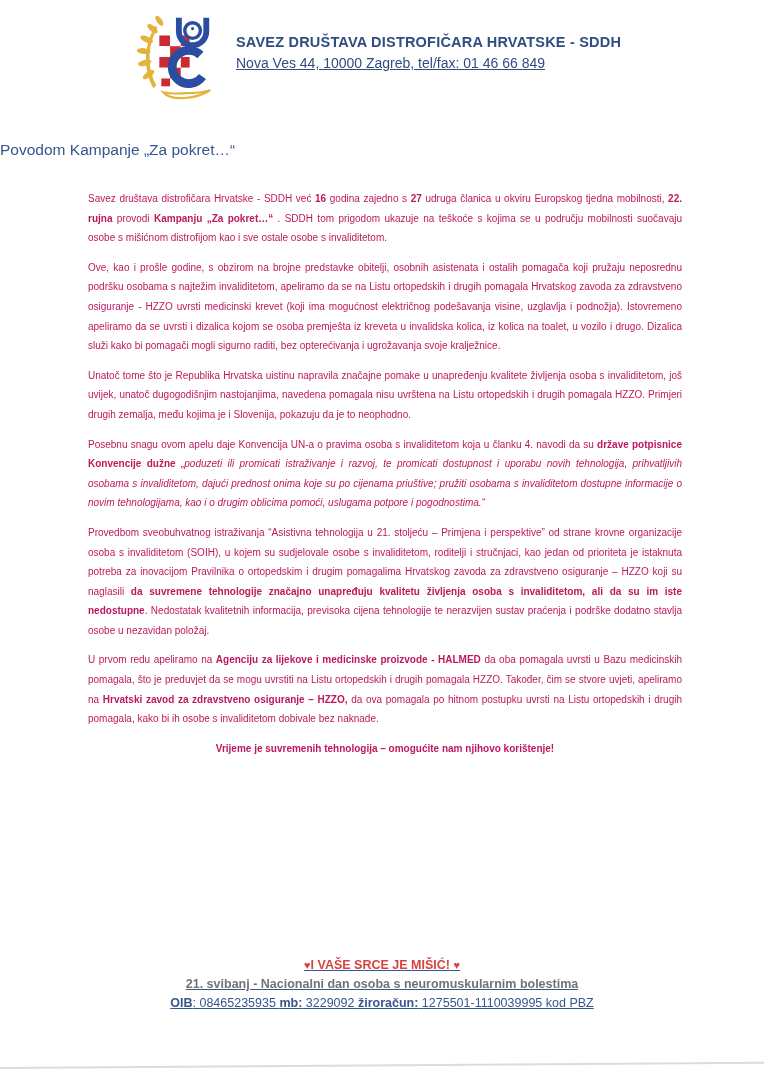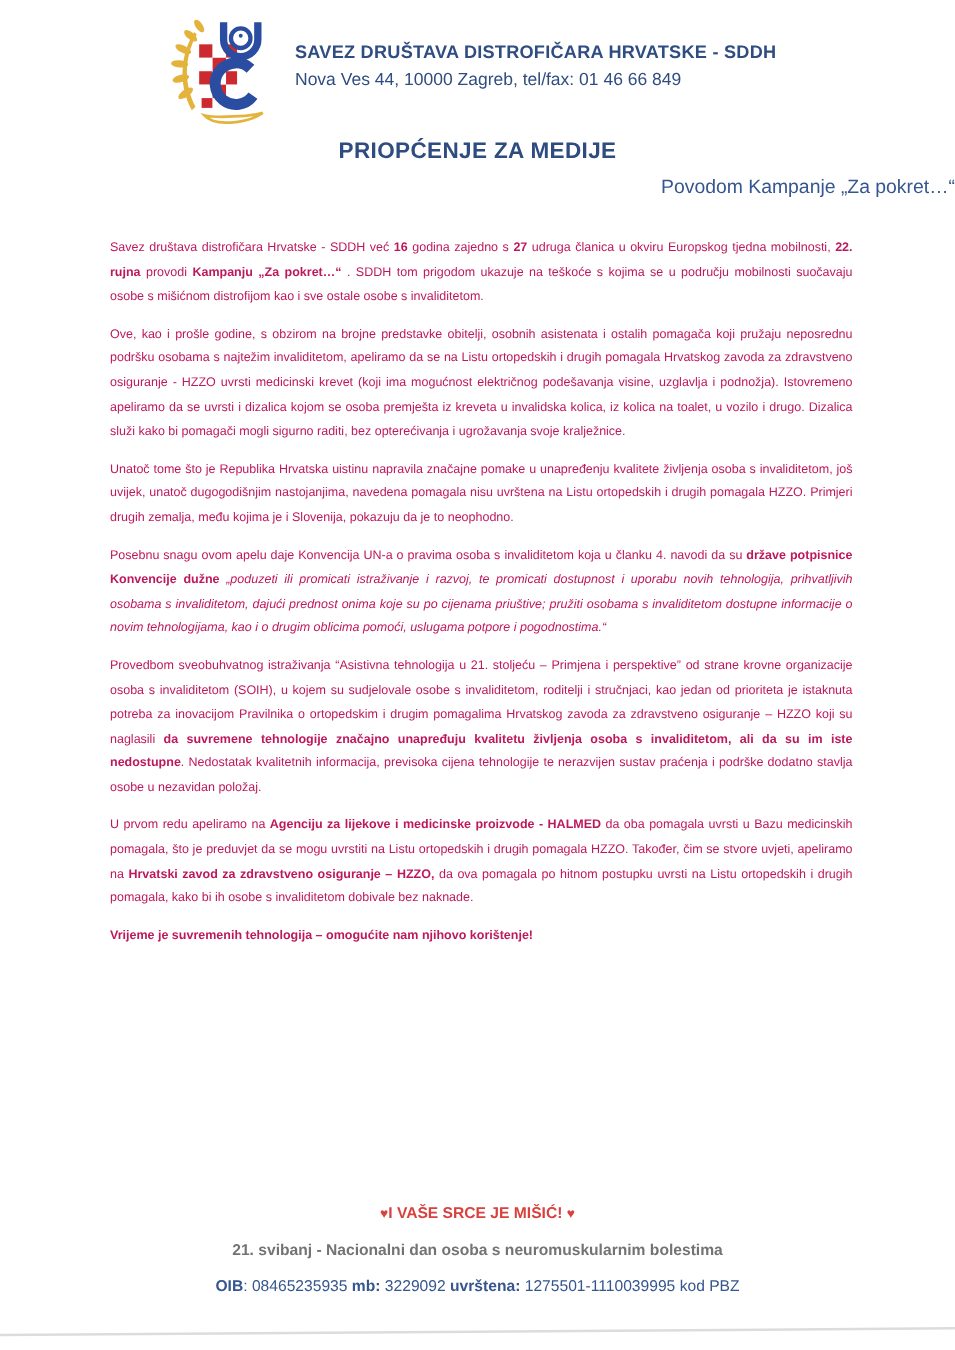--- a/index.html
+++ b/index.html
@@ -9,39 +9,39 @@
     background:#ffffff;
     font-family:"Liberation Sans",sans-serif;
     color:#35568e;
     overflow:hidden;
   }
   
   .header{position:absolute;top:12px;left:130px;display:flex;align-items:flex-start;}
   .logo{width:88px;height:88px;flex:0 0 88px;}
   .header-text{margin-left:18px;margin-top:20px;color:#2f4d80;}
   .org{font-weight:bold;font-size:14.5px;letter-spacing:.2px;line-height:21px;}
-  .addr{font-size:14px;line-height:21px;}
+  .addr{font-size:14px;line-height:21px;text-decoration:underline;}
   
   .title{position:absolute;top:110px;left:0;width:100%;text-align:center;
          font-size:18px;font-weight:bold;color:#2e4c80;letter-spacing:.3px;}
-  .subtitle{position:absolute;top:141px;left:0;width:100%;text-align:right;
+  .subtitle{position:absolute;top:141px;left:0;width:100%;text-align:left;
          font-size:15.5px;color:#35568e;}
   
   .body{position:absolute;top:189px;left:88px;width:594px;}
   .body p{
     margin:0 0 10px 0;
     font-size:10px;line-height:19.6px;
     text-align:justify;
     color:#be185d;
   }
-  .body p.no-justify{text-align:left;}
+  .body p.no-justify{text-align:center;}
   .b{font-weight:bold;}
   .i{font-style:italic;}
   
-  .footer{position:absolute;top:956px;left:0;width:100%;text-align:center;line-height:29px;}
+  .footer{position:absolute;top:956px;left:0;width:100%;text-align:center;line-height:19px;text-decoration:underline;}
   .heart-line{color:#d8423e;font-weight:bold;font-size:12.5px;}
   .heart{font-size:11px;}
   .yellow-line{color:#737373;font-weight:bold;font-size:12.5px;}
   .info-line,.web-line{color:#35568e;font-size:12.5px;}
   
   .scan-line{position:absolute;top:1067px;left:0;width:110%;height:1.5px;
     background:#dcdcdc;transform:rotate(-0.4deg);transform-origin:left center;}
 </style>
 </head>
 <body>
@@ -88,33 +88,32 @@
 
         <path d="M34 82 q 6 7 22 6 q 16 -1 26 -8 q -10 3 -24 3 q -16 1 -24 -1 Z" fill="none" stroke="#e3b33c" stroke-width="2.2"></path>
       </svg>
     </div>
     <div class="header-text">
       <div class="org">SAVEZ DRUŠTAVA DISTROFIČARA HRVATSKE - SDDH</div>
       <div class="addr">Nova Ves 44, 10000 Zagreb, tel/fax: 01 46 66 849</div>
     </div>
   </div>
 
-  <div class="title">PRIOPĆENJE ZA MEDIJE</div>
   <div class="subtitle">Povodom Kampanje „Za pokret…“</div>
 
   <div class="body">
     <p><span>Savez društava distrofičara Hrvatske - SDDH već </span><span class="b">16</span><span> godina zajedno s </span><span class="b">27</span><span> udruga članica u okviru Europskog tjedna mobilnosti, </span><span class="b">22. rujna</span><span> provodi </span><span class="b">Kampanju „Za pokret…“</span><span> . SDDH tom prigodom ukazuje na teškoće s kojima se u području mobilnosti suočavaju osobe s mišićnom distrofijom kao i sve ostale osobe s invaliditetom.</span></p>
     <p><span>Ove, kao i prošle godine, s obzirom na brojne predstavke obitelji, osobnih asistenata i ostalih pomagača koji pružaju neposrednu podršku osobama s najtežim invaliditetom, apeliramo da se na Listu ortopedskih i drugih pomagala Hrvatskog zavoda za zdravstveno osiguranje - HZZO uvrsti medicinski krevet (koji ima mogućnost električnog podešavanja visine, uzglavlja i podnožja). Istovremeno apeliramo da se uvrsti i dizalica kojom se osoba premješta iz kreveta u invalidska kolica, iz kolica na toalet, u vozilo i drugo. Dizalica služi kako bi pomagači mogli sigurno raditi, bez opterećivanja i ugrožavanja svoje kralježnice.</span></p>
     <p><span>Unatoč tome što je Republika Hrvatska uistinu napravila značajne pomake u unapređenju kvalitete življenja osoba s invaliditetom, još uvijek, unatoč dugogodišnjim nastojanjima, navedena pomagala nisu uvrštena na Listu ortopedskih i drugih pomagala HZZO. Primjeri drugih zemalja, među kojima je i Slovenija, pokazuju da je to neophodno.</span></p>
     <p><span>Posebnu snagu ovom apelu daje Konvencija UN-a o pravima osoba s invaliditetom  koja u članku 4. navodi da su </span><span class="b">države potpisnice Konvencije dužne </span><span class="i">„poduzeti ili promicati istraživanje i razvoj, te promicati dostupnost i uporabu novih tehnologija, prihvatljivih osobama s invaliditetom, dajući prednost onima koje su po cijenama priuštive; pružiti osobama s invaliditetom dostupne informacije o novim tehnologijama, kao i o drugim oblicima pomoći, uslugama potpore i pogodnostima.“</span></p>
     <p><span>Provedbom sveobuhvatnog istraživanja “Asistivna tehnologija u 21. stoljeću – Primjena i perspektive” od strane krovne organizacije osoba s invaliditetom (SOIH), u kojem su sudjelovale osobe s invaliditetom, roditelji i stručnjaci, kao jedan od prioriteta je istaknuta potreba za inovacijom Pravilnika o ortopedskim i drugim pomagalima Hrvatskog zavoda za zdravstveno osiguranje – HZZO koji su naglasili </span><span class="b">da suvremene tehnologije značajno unapređuju kvalitetu življenja osoba s invaliditetom, ali da su im iste nedostupne</span><span>. Nedostatak kvalitetnih informacija, previsoka cijena tehnologije te nerazvijen sustav praćenja i podrške dodatno stavlja osobe u nezavidan položaj.</span></p>
     <p><span>U prvom redu apeliramo na </span><span class="b">Agenciju za lijekove i medicinske proizvode - HALMED</span><span> da oba pomagala uvrsti u Bazu medicinskih pomagala, što je preduvjet da se mogu uvrstiti na Listu ortopedskih i drugih pomagala HZZO. Također, čim se stvore uvjeti, apeliramo na </span><span class="b">Hrvatski zavod za zdravstveno osiguranje – HZZO,</span><span> da ova pomagala po hitnom postupku uvrsti na Listu ortopedskih i drugih pomagala, kako bi ih osobe s invaliditetom dobivale bez naknade.</span></p>
     <p class="no-justify"><span class="b">Vrijeme je suvremenih tehnologija – omogućite nam njihovo korištenje!</span></p>
   </div>
 
   <div class="footer">
     <div class="heart-line"><span class="heart">♥</span><span>I VAŠE SRCE JE MIŠIĆ!</span> <span class="heart">♥</span></div>
     <div class="yellow-line">21. svibanj - Nacionalni dan osoba s neuromuskularnim bolestima</div>
-    <div class="info-line"><span class="b">OIB</span><span>: 08465235935 </span><span class="b">mb:</span><span> 3229092  </span><span class="b">uvrštena:</span><span> 1275501-1110039995 kod PBZ</span></div>
+    <div class="info-line"><span class="b">OIB</span><span>: 08465235935 </span><span class="b">mb:</span><span> 3229092  </span><span class="b">žiroračun:</span><span> 1275501-1110039995 kod PBZ</span></div>
   </div>
 
   <div class="scan-line"></div>
 </div>
 
 </body></html>

